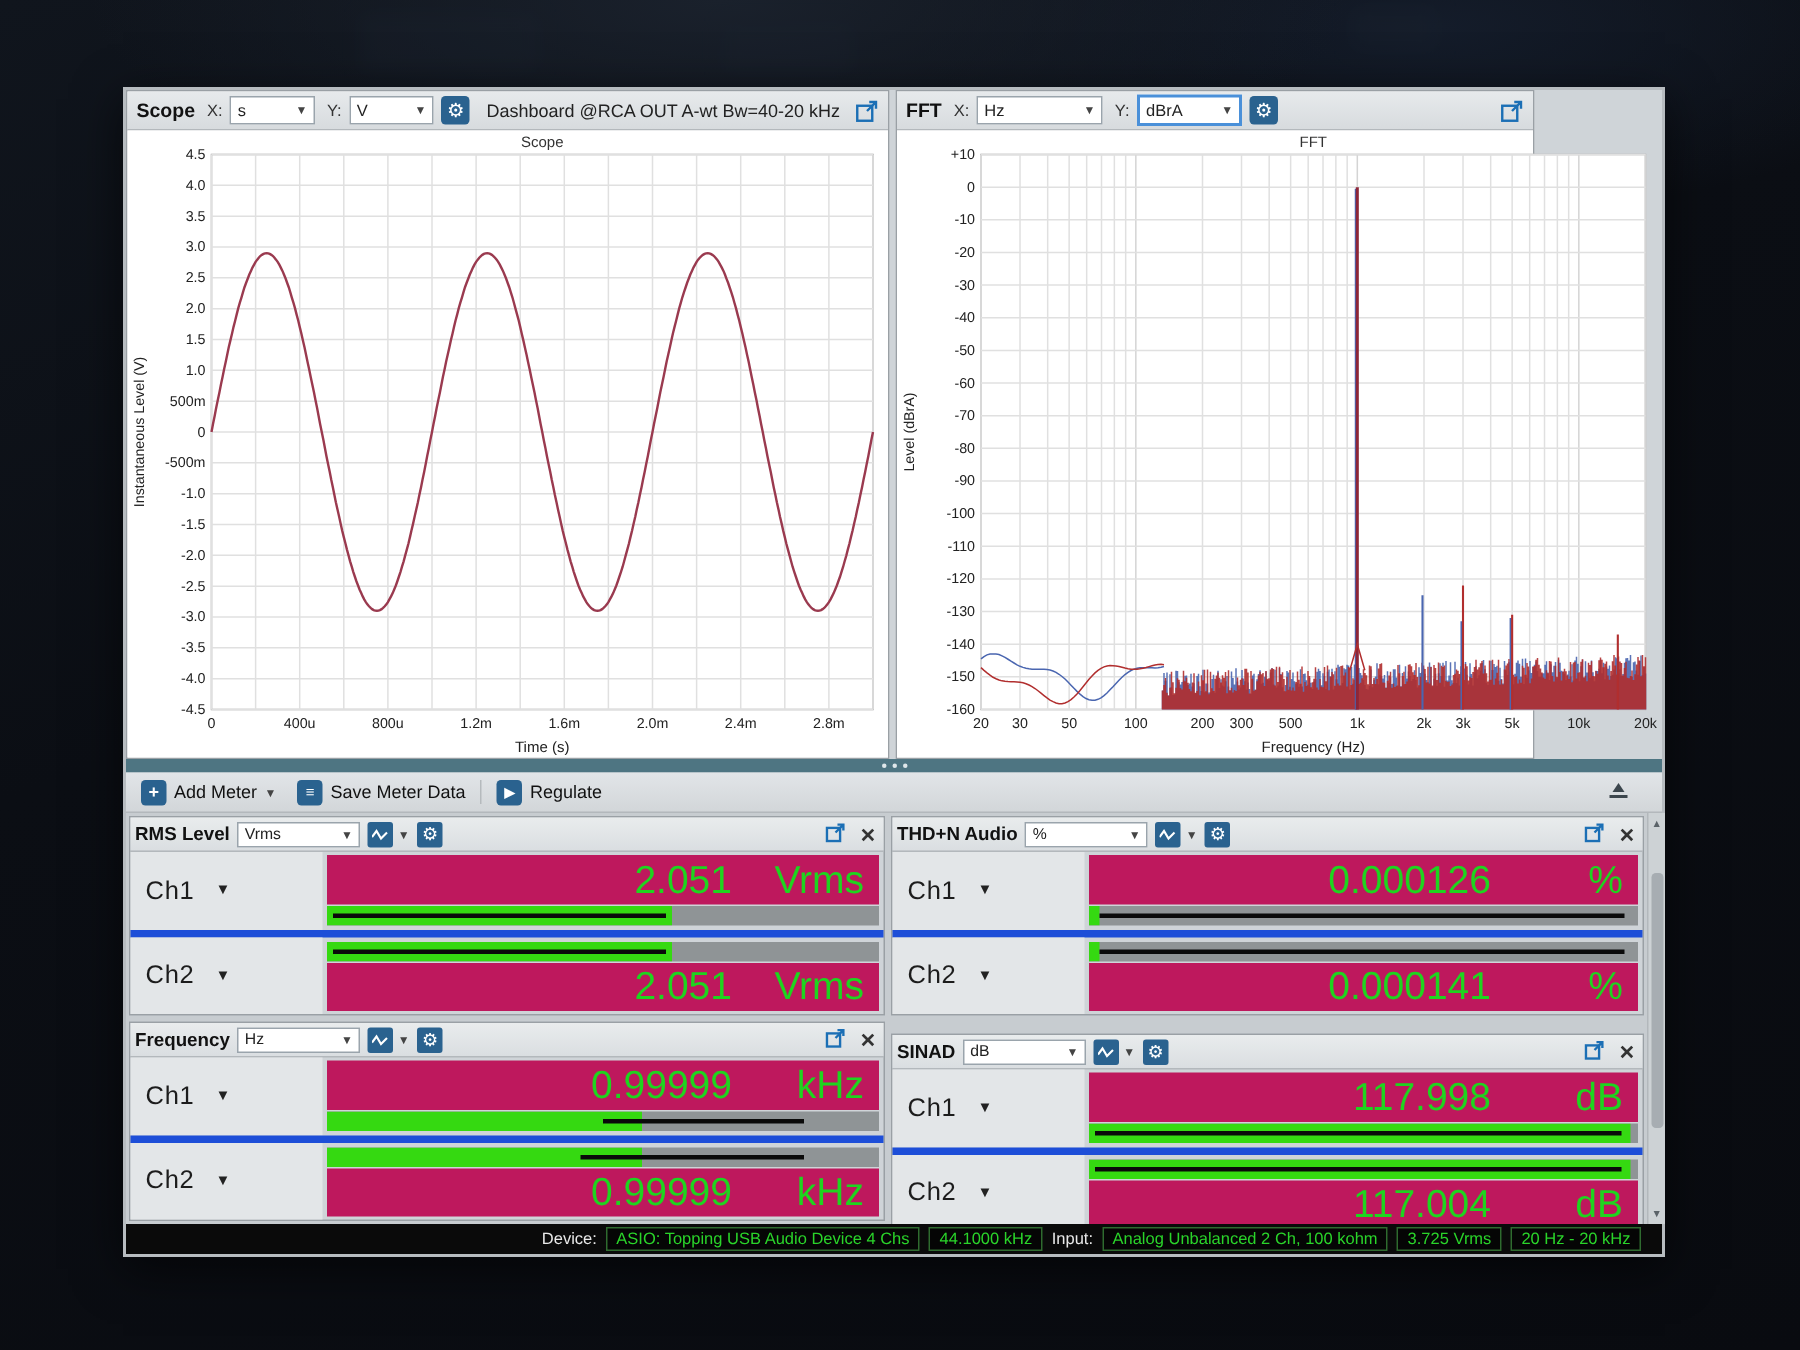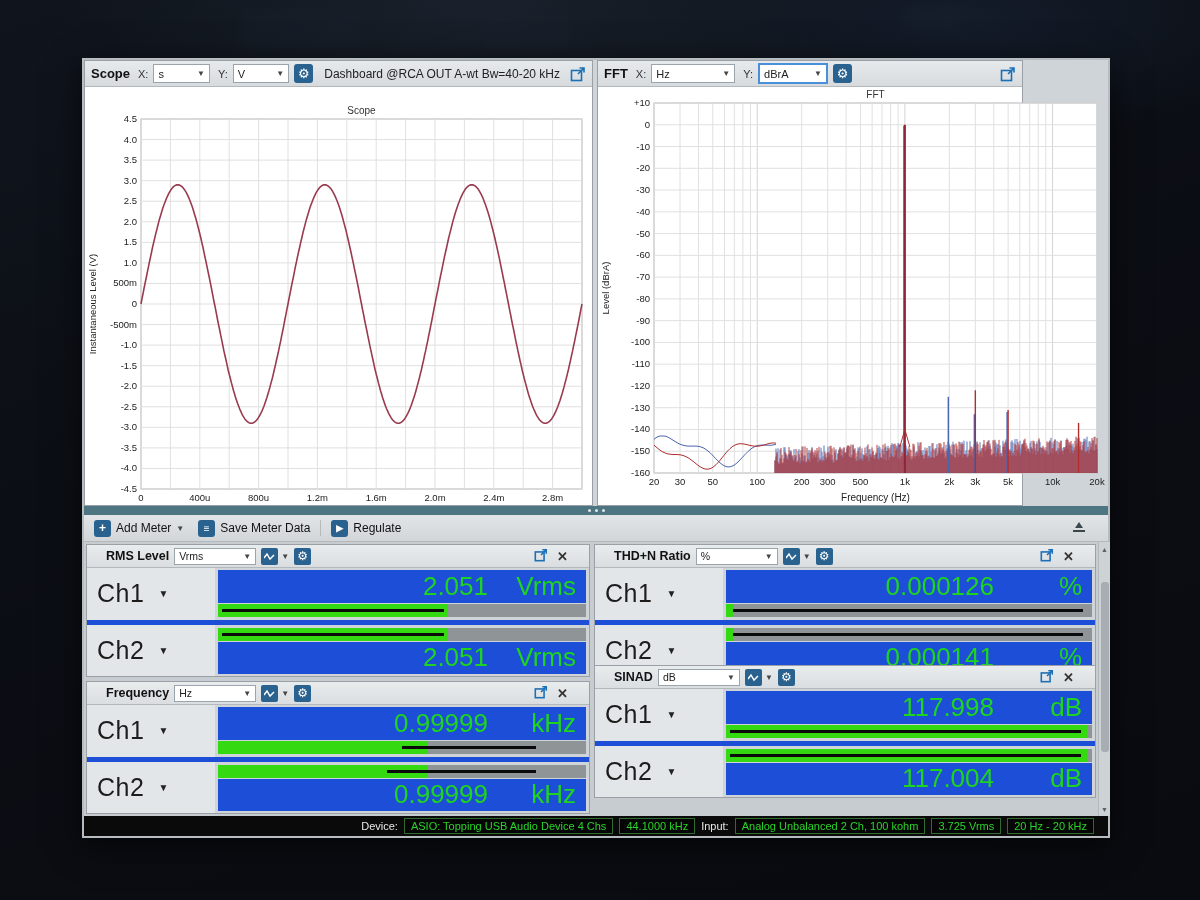--- a/index.html
+++ b/index.html
@@ -16,21 +16,21 @@
 
   
   .app-window {
     position:absolute; left:82px; top:58px; width:1028px; height:780px;
     background:#cfd4d8; border:2px solid #b7bcc0; box-shadow:0 8px 30px rgba(0,0,0,.6);
   }
 
   
   .charts-row { position:absolute; left:0; top:0; width:1024px; height:446px; display:flex; }
   .chart-panel { background:#fff; border:1px solid #9aa0a5; display:flex; flex-direction:column; }
-  .chart-panel.scope { width:509px; margin-right:4px;gap:16px; }
+  .chart-panel.scope { width:509px; margin-right:4px; }
   .chart-panel.fft { width:426px; }
   .panel-header {
     height:26px; background:linear-gradient(#e7eaec,#d7dbde); border-bottom:1px solid #b3b8bc;
     display:flex; align-items:center; padding:0 6px; gap:5px; flex:0 0 auto;
   }
   .panel-title { font-weight:bold; font-size:13px; color:#111; }
   .axis-lab { font-size:11px; color:#333; margin-left:3px; }
   .combo {
     background:#fff; border:1px solid #9aa4ac; height:19px; display:flex; align-items:center;
     font-size:11px; color:#222; padding:0 4px; justify-content:space-between;
@@ -74,44 +74,44 @@
   .pin-btn { margin-left:auto; margin-right:16px; width:14px; height:12px; position:relative; }
   .pin-btn .tri { position:absolute; left:3px; top:0; width:0; height:0; border-left:4px solid transparent; border-right:4px solid transparent; border-bottom:6px solid #3c464d; }
   .pin-btn .bar { position:absolute; left:1px; top:8px; width:12px; height:2px; background:#3c464d; }
 
   
   .meters-area { position:absolute; left:0; top:482px; width:1024px; height:274px; background:#c7ccd0; }
   .meter-panel { position:absolute; background:#cfd4d8; border:1px solid #9aa0a5; display:flex; flex-direction:column; }
   .m-tl { left:2px;  top:2px;  width:504px; height:133px; }
   .m-tr { left:510px; top:2px;  width:502px; height:133px; }
   .m-bl { left:2px;  top:139px; width:504px; height:133px; }
-  .m-br { left:510px; top:123px; width:502px; height:133px; }
+  .m-br { left:510px; top:147px; width:502px; height:133px; }
   .meter-header {
     height:23px; background:linear-gradient(#e9eced,#dadee1); border-bottom:1px solid #b3b8bc;
-    display:flex; align-items:center; padding:0 19px; gap:5px; flex:0 0 auto;
+    display:flex; align-items:center; padding:0 3px; gap:5px; flex:0 0 auto;
   }
   .meter-title { font-weight:bold; font-size:12.5px; color:#111; }
   .meter-combo { width:82px; height:17px; font-size:10.5px; }
   .mini-ico {
     width:17px; height:17px; background:#2a628f; border-radius:2px; display:flex; align-items:center;
     justify-content:center; flex:0 0 auto;
   }
   .mini-caret { font-size:8px; color:#444; margin-left:-2px; }
   .meter-body { flex:1; display:flex; flex-direction:column; }
   .ch-row { flex:1; display:flex; }
   .ch-row + .ch-row { border-top:5px solid #1d4ed8; }
   .ch-label-cell {
     width:128px; background:#e3e6e8; display:flex; align-items:center; padding-left:10px; gap:14px;
     flex:0 0 auto;
   }
-  .ch-name { font-size:25px; color:#1c1c1c; font-weight:400; letter-spacing:.5px; }
+  .ch-name { font-size:17px; color:#1c1c1c; font-weight:400; letter-spacing:.5px; }
   .ch-caret { font-size:10px; color:#222; }
   .ch-right { flex:1; display:flex; flex-direction:column; padding:2px 3px; }
   .ch-display {
-    background:#1d4ed8; flex:1; display:flex; align-items:center; justify-content:flex-end;
+    background:#be185d; flex:1; display:flex; align-items:center; justify-content:flex-end;
     gap:0; padding-right:10px;
   }
   .ch-value { color:#1fd41f; font-size:26px; }
   .ch-unit  { color:#1fd41f; font-size:26px; width:88px; text-align:right; }
   .ch-bar { height:13px; background:#8f9496; position:relative; margin:1px 0; overflow:hidden; }
   .ch-bar .bar-green { position:absolute; left:0; top:0; bottom:0; background:#35d911; }
   .ch-bar .bar-stripe { position:absolute; top:5px; height:3px; background:#0a0a0a; }
 
   
   .v-scrollbar {
@@ -447,21 +447,21 @@
               <span class="ch-value">2.051</span>
               <span class="ch-unit">Vrms</span>
             </div>
           </div>
         </div>
       </div>
     </div>
 
     <div class="meter-panel m-tr">
       <div class="meter-header">
-        <span class="meter-title">THD+N Ratio</span>
+        <span class="meter-title">THD+N Audio</span>
         <div class="combo meter-combo">
           <span>%</span>
           <span class="caret">▼</span>
         </div>
         <span class="mini-ico">
             <svg width="11" height="9" viewBox="0 0 11 9">
               <polyline points="0,6 3,2 6,7 10,3" fill="none" stroke="#fff" stroke-width="1.4"></polyline>
             </svg>
           </span>
         <span class="mini-caret">▼</span>

